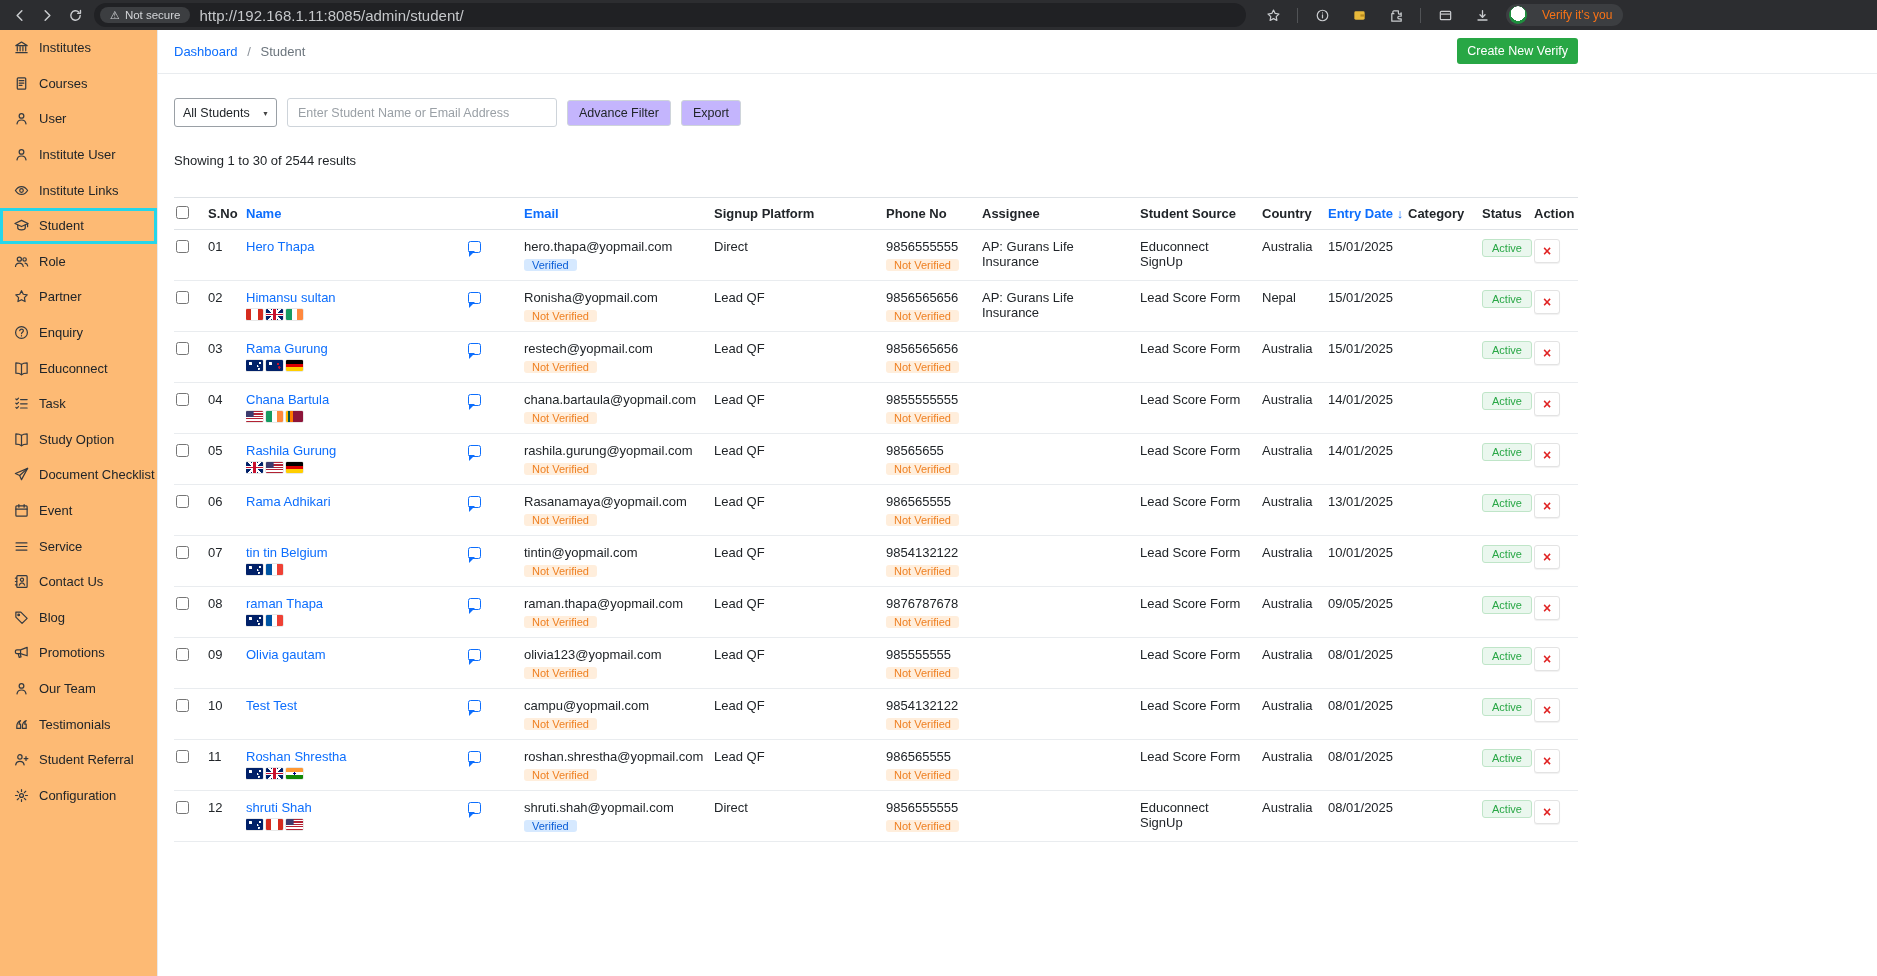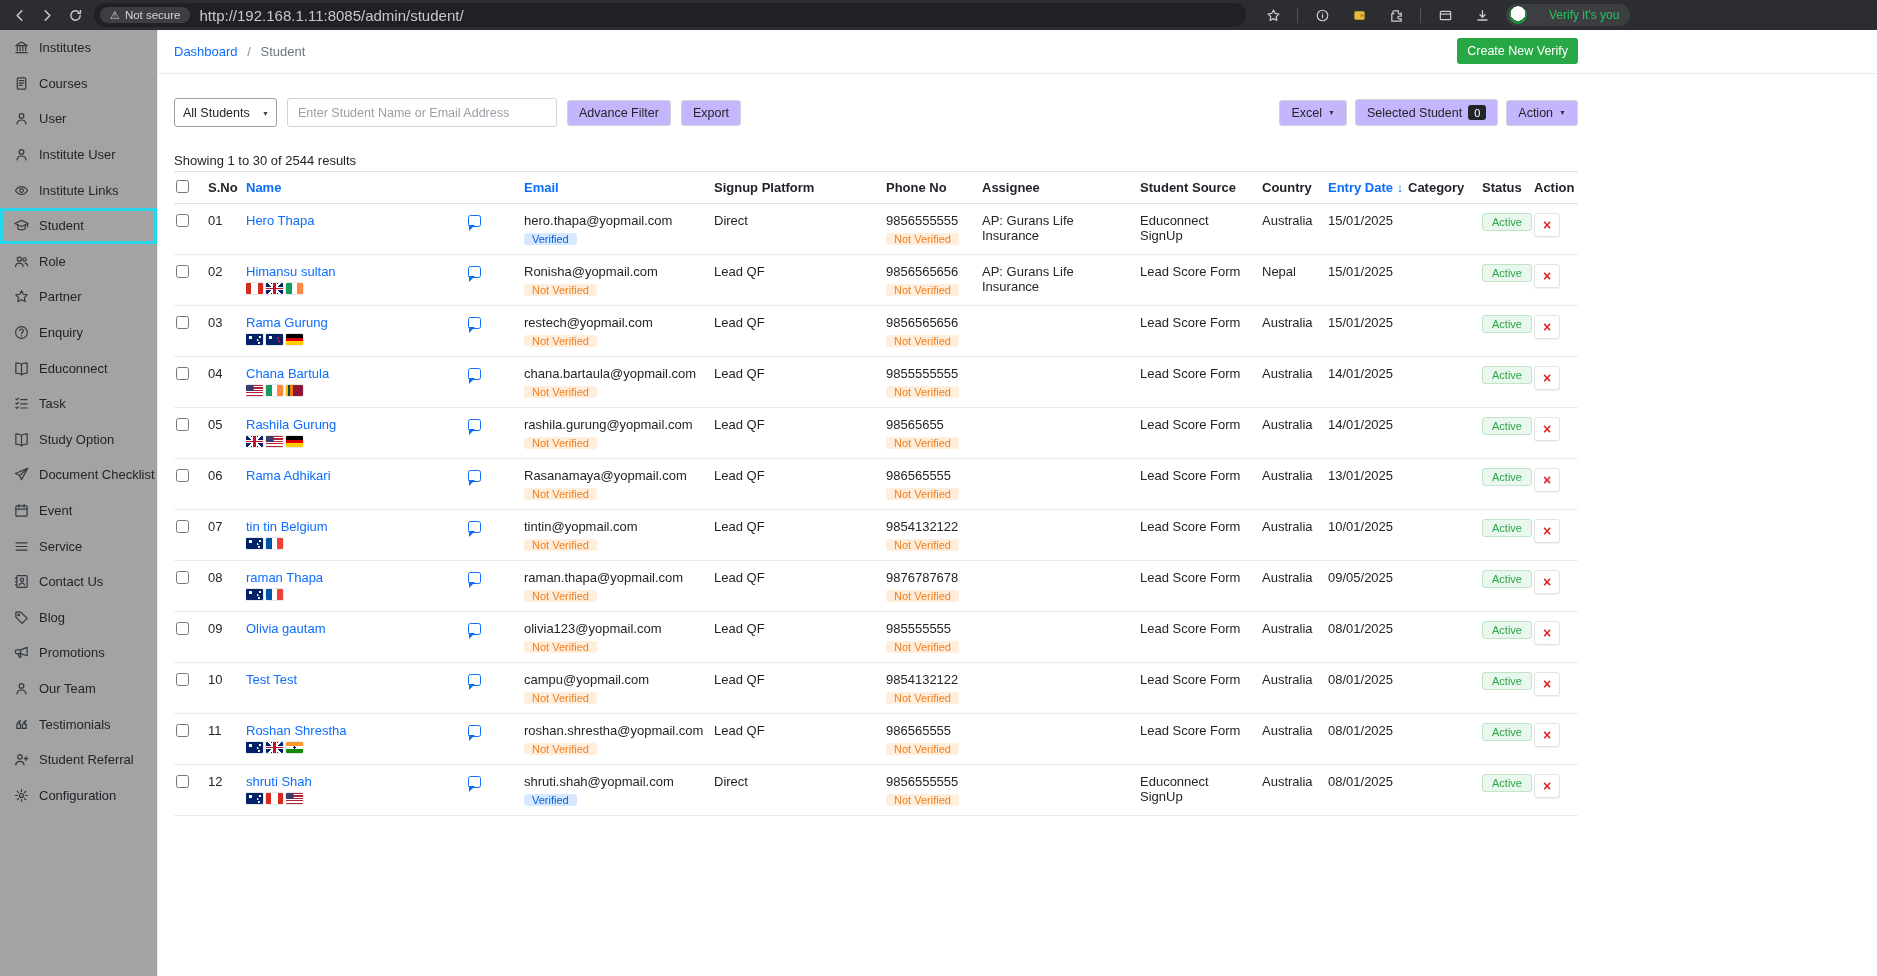--- a/index.html
+++ b/index.html
@@ -9,26 +9,26 @@
 
   
   .topbar{height:30px;background:#2c2d30;display:flex;align-items:center;padding:0 6px;gap:2px}
   .nav-ic{width:26px;height:24px;display:flex;align-items:center;justify-content:center;color:#c9cbce;flex:0 0 auto;cursor:pointer}
   .omnibox{width:1152px;height:24px;margin-left:4px;background:#202124;border-radius:13px;display:flex;align-items:center;padding:0 12px 0 6px;gap:9px}
   .chip{display:flex;align-items:center;gap:5px;background:#3c3e41;border-radius:11px;padding:2px 10px;color:#d3d5d8;font-size:11.5px;white-space:nowrap;cursor:pointer}
   .chip .warn{font-size:11px;line-height:1}
   .url{color:#c6c8cb;font-size:15px;white-space:nowrap}
   .tb-right{display:flex;align-items:center;gap:11px;margin-left:12px;color:#c9cbce}
   .vsep{width:1px;height:15px;background:#515356}
-  .pill{display:flex;align-items:center;gap:22px;background:#3c3e41;border-radius:13px;padding:2px 11px 2px 3px;color:#22c55e;font-size:12px;white-space:nowrap;cursor:pointer}
+  .pill{display:flex;align-items:center;gap:15px;background:#3c3e41;border-radius:13px;padding:2px 11px 2px 3px;color:#f97316;font-size:12px;white-space:nowrap;cursor:pointer}
   .avatar{width:18px;height:18px;border-radius:50%;background:radial-gradient(circle at 50% 42%,#fff 52%,#1e8e3e 53%)}
 
   
   .app{display:flex;height:946px}
-  .sidebar{width:158px;border-right:1px solid #e8eaed;background:#a3a3a3;flex:0 0 auto}
+  .sidebar{width:158px;border-right:1px solid #e8eaed;background:#fdba74;flex:0 0 auto}
   .side-item{height:35.6px;display:flex;align-items:center;gap:9px;padding:0 8px 0 13px;font-size:13px;cursor:pointer;white-space:nowrap}
   .side-item .icn{width:17px;display:flex;justify-content:center;color:#343a40;flex:0 0 auto}
   .side-item.active{box-shadow:inset 0 0 0 3px var(--highlight,#25d6ea)}
   .main{flex:1;overflow:hidden}
 
   
   .crumb-wrap{border-bottom:1px solid #e9ecef}
   .crumb-row{width:1436px;display:flex;align-items:center;justify-content:space-between;padding:8px 16px 9px}
   .crumb{font-size:13px}
   .c-link{color:var(--accent,#0d6efd);cursor:pointer}
@@ -45,21 +45,21 @@
   select{appearance:none;-webkit-appearance:none;border:1px solid #9aa0a6;background:#fff;border-radius:3px;height:29px;padding:0 26px 0 8px;font-size:12.5px;font-family:inherit;color:#212529;cursor:pointer}
   .sel-wrap::after{content:"▼";position:absolute;right:8px;top:50%;transform:translateY(-50%);font-size:7px;color:#444;pointer-events:none}
   input[type=text]{width:270px;height:29px;border:1px solid #ced4da;border-radius:3px;padding:0 10px;font-size:12.5px;font-family:inherit;color:#212529}
   input::placeholder{color:#9aa0a6}
   .btn-light{background:#c4b5fd;border:1px solid #ced4da;border-radius:3px;padding:5px 11px;font-size:12.5px;color:#212529;cursor:pointer;display:inline-flex;align-items:center;gap:6px;font-family:inherit;white-space:nowrap}
   .caret{font-size:7px;color:#333;line-height:1}
   .count-badge{background:#212529;color:#fff;border-radius:3px;font-size:11px;padding:1.5px 6px}
   .results{margin-top:26px;font-size:13px}
 
   
-  table{border-collapse:collapse;table-layout:fixed;margin-top:3px;width:1404px}
+  table{border-collapse:collapse;table-layout:fixed;margin-top:29px;width:1404px}
   th{font-size:13px;font-weight:700;text-align:left;padding:7px 8px 7px 0;border-top:1px solid #dee2e6;border-bottom:1px solid #dee2e6;color:#212529;white-space:nowrap;overflow:hidden}
   th.sortable{color:var(--accent,#0d6efd);cursor:pointer}
   .sort-arrow{color:var(--accent,#0d6efd)}
   td{font-size:13px;vertical-align:top;padding:9px 8px 5px 0;border-bottom:1px solid #e9ecef;height:51px;overflow:hidden}
   .c-check{padding-left:2px}
   input[type=checkbox]{width:13px;height:13px;margin:1px 0 0}
   .name-link{color:var(--accent,#0d6efd);text-decoration:none;cursor:pointer}
   .flags{margin-top:4px;display:flex;gap:3px}
   .fl{width:17px;height:11px;border-radius:1px;box-shadow:0 0 0 .5px rgba(0,0,0,.18);flex:0 0 auto}
   .fl-ca{background:linear-gradient(90deg,#d52b1e 0 28%,#fff 28% 72%,#d52b1e 72%)}
@@ -390,34 +390,20 @@
             </select>
           </span>
           <input type="text" placeholder="Enter Student Name or Email Address" style="">
           <button class="btn-light">
               <span>Advance Filter</span>
             </button>
           <button class="btn-light">
               <span>Export</span>
             </button>
         </div>
-        <div class="f-right">
-          <button class="btn-light">
-              <span>Excel</span>
-              <span class="caret">▼</span>
-            </button>
-          <button class="btn-light">
-              <span>Selected Student</span>
-              <span class="count-badge">0</span>
-            </button>
-          <button class="btn-light">
-              <span>Action</span>
-              <span class="caret">▼</span>
-            </button>
-        </div>
       </div>
 
       <div class="results">Showing 1 to 30 of 2544 results</div>
 
       <table>
         <colgroup>
           <col style="width:34px">
             <col style="width:38px">
             <col style="width:222px">
             <col style="width:56px">

